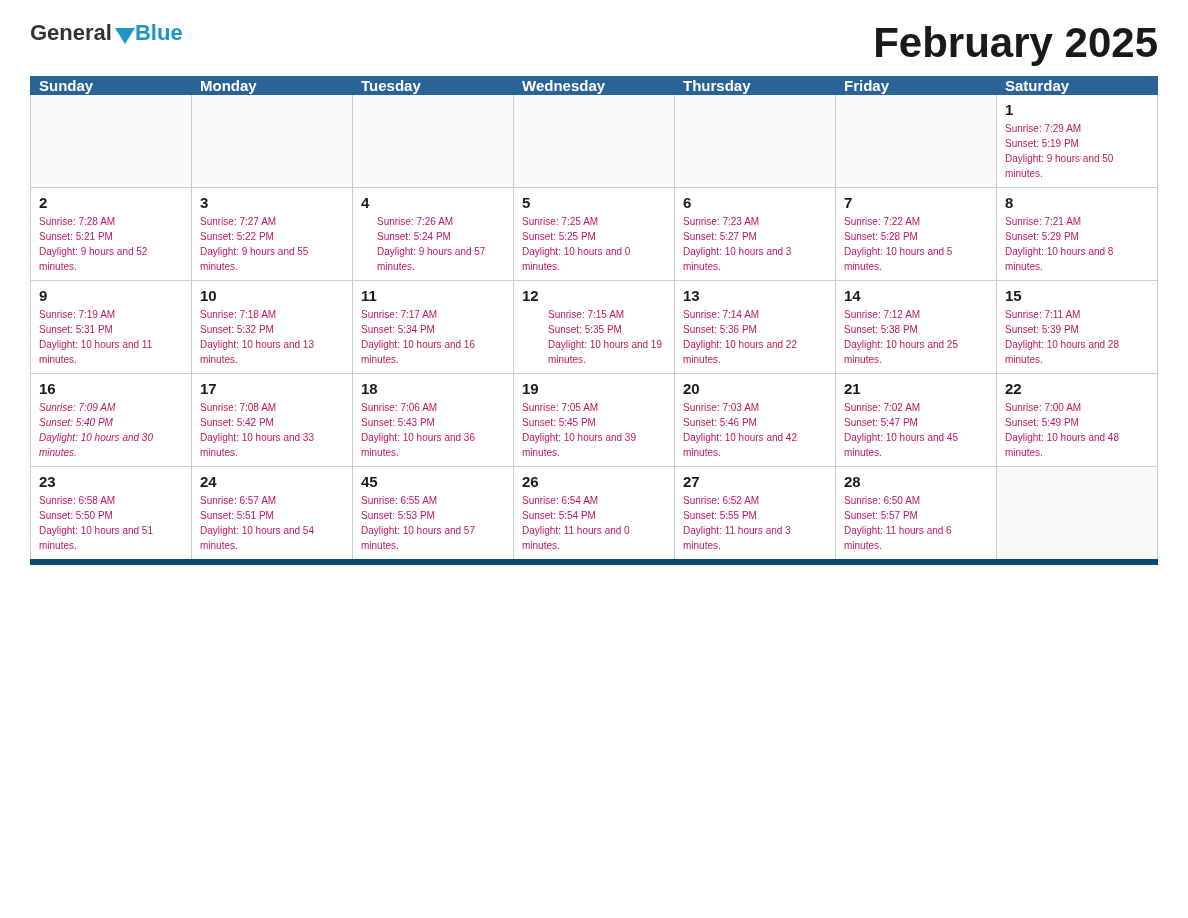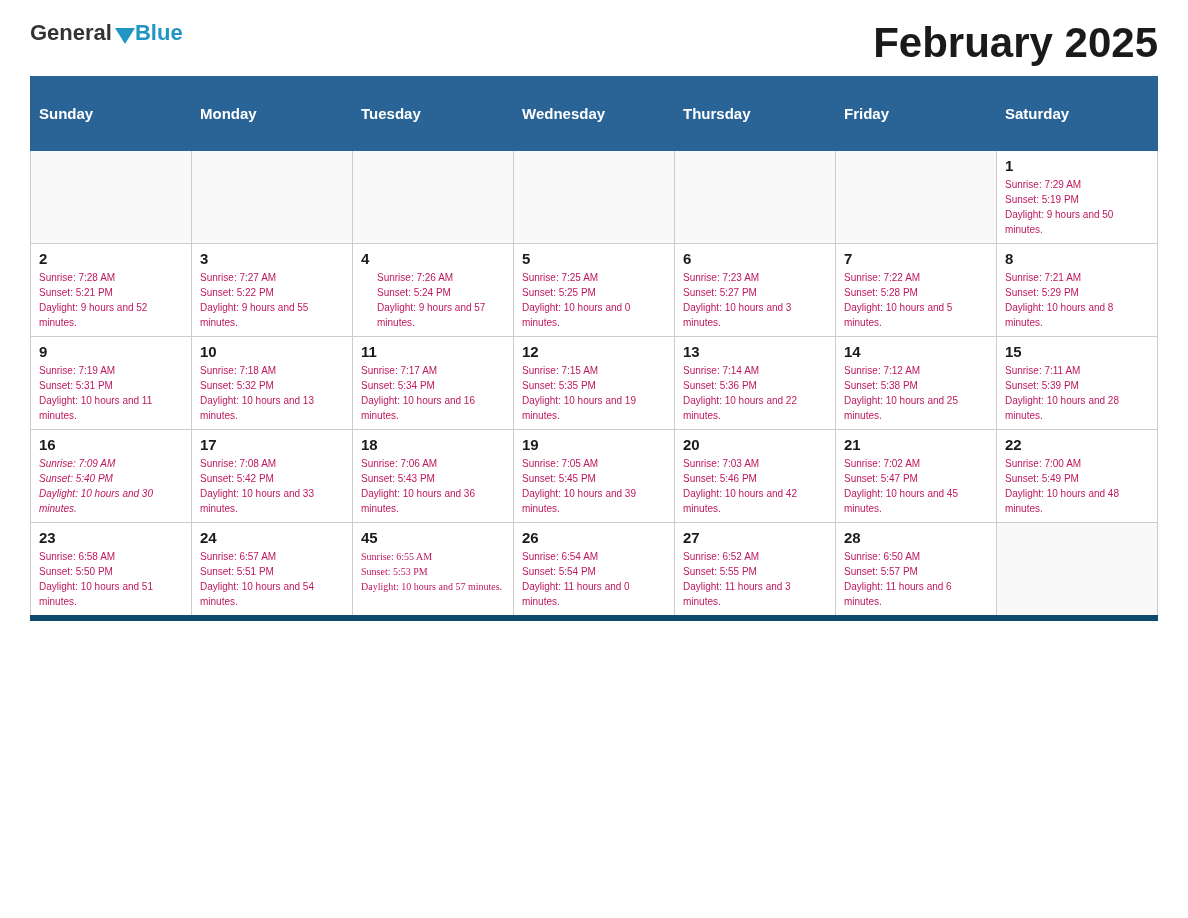--- a/index.html
+++ b/index.html
@@ -44,21 +44,21 @@
     .calendar {
       width: 100%;
       border-collapse: collapse;
       margin-top: 10px;
     }
     .calendar thead tr th {
       background-color: #2a6496;
       color: #fff;
       font-size: 15px;
       font-weight: 600;
-      padding: 28px 8px;
+      padding: 0 8px;
       text-align: left;
       border: 1px solid #2a6496;
     }
     .calendar tbody tr td {
       border: 1px solid #ccc;
       vertical-align: top;
       padding: 6px 8px;
       width: 14.28%;
       min-height: 90px;
       font-size: 12.5px;
@@ -204,21 +204,21 @@
 Daylight: 10 hours and 13 minutes.</div>
         </td>
         <td>
           <span class="day-number">11</span>
           <div class="day-info" style="white-space: pre-line;">Sunrise: 7:17 AM
 Sunset: 5:34 PM
 Daylight: 10 hours and 16 minutes.</div>
         </td>
         <td>
           <span class="day-number">12</span>
-          <div class="day-info" style="white-space: pre-line;">Sunrise: 7:15 AM
+          <div class="day-info" style="white-space: pre-line; margin-left: 26px;">Sunrise: 7:15 AM
 Sunset: 5:35 PM
 Daylight: 10 hours and 19 minutes.</div>
         </td>
         <td>
           <span class="day-number">13</span>
           <div class="day-info" style="white-space: pre-line;">Sunrise: 7:14 AM
 Sunset: 5:36 PM
 Daylight: 10 hours and 22 minutes.</div>
         </td>
         <td>
@@ -286,21 +286,21 @@
 Daylight: 10 hours and 51 minutes.</div>
         </td>
         <td>
           <span class="day-number">24</span>
           <div class="day-info" style="white-space: pre-line;">Sunrise: 6:57 AM
 Sunset: 5:51 PM
 Daylight: 10 hours and 54 minutes.</div>
         </td>
         <td>
           <span class="day-number">45</span>
-          <div class="day-info" style="white-space: pre-line; font-family: Liberation Serif, serif;">Sunrise: 6:55 AM
+          <div class="day-info" style="white-space: pre-line;">Sunrise: 6:55 AM
 Sunset: 5:53 PM
 Daylight: 10 hours and 57 minutes.</div>
         </td>
         <td>
           <span class="day-number">26</span>
           <div class="day-info" style="white-space: pre-line;">Sunrise: 6:54 AM
 Sunset: 5:54 PM
 Daylight: 11 hours and 0 minutes.</div>
         </td>
         <td>

